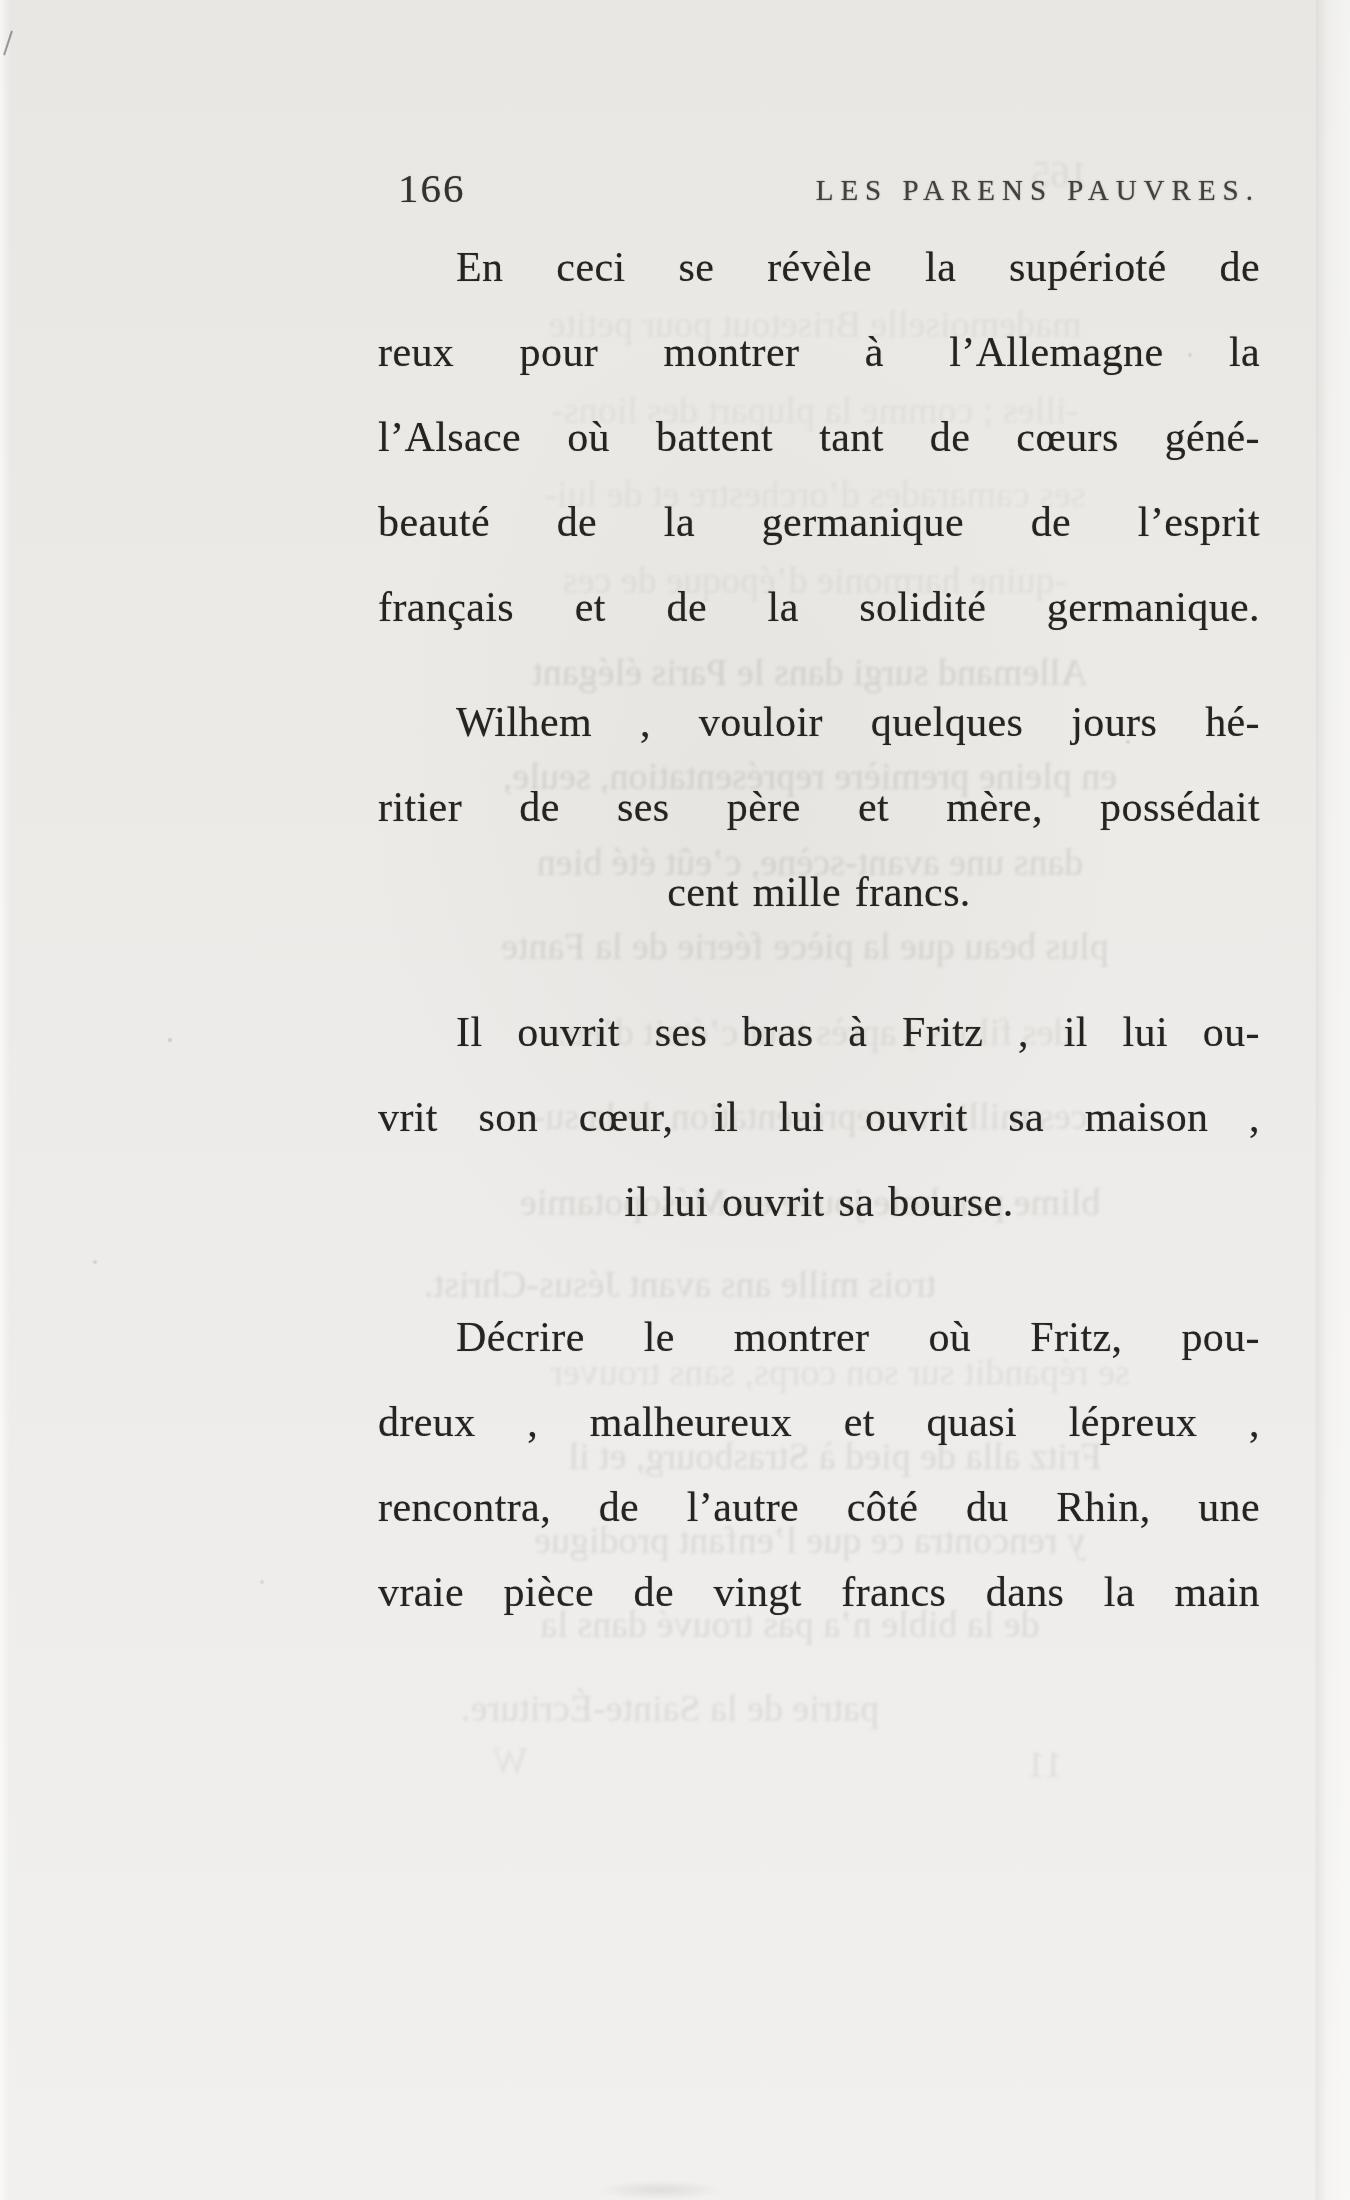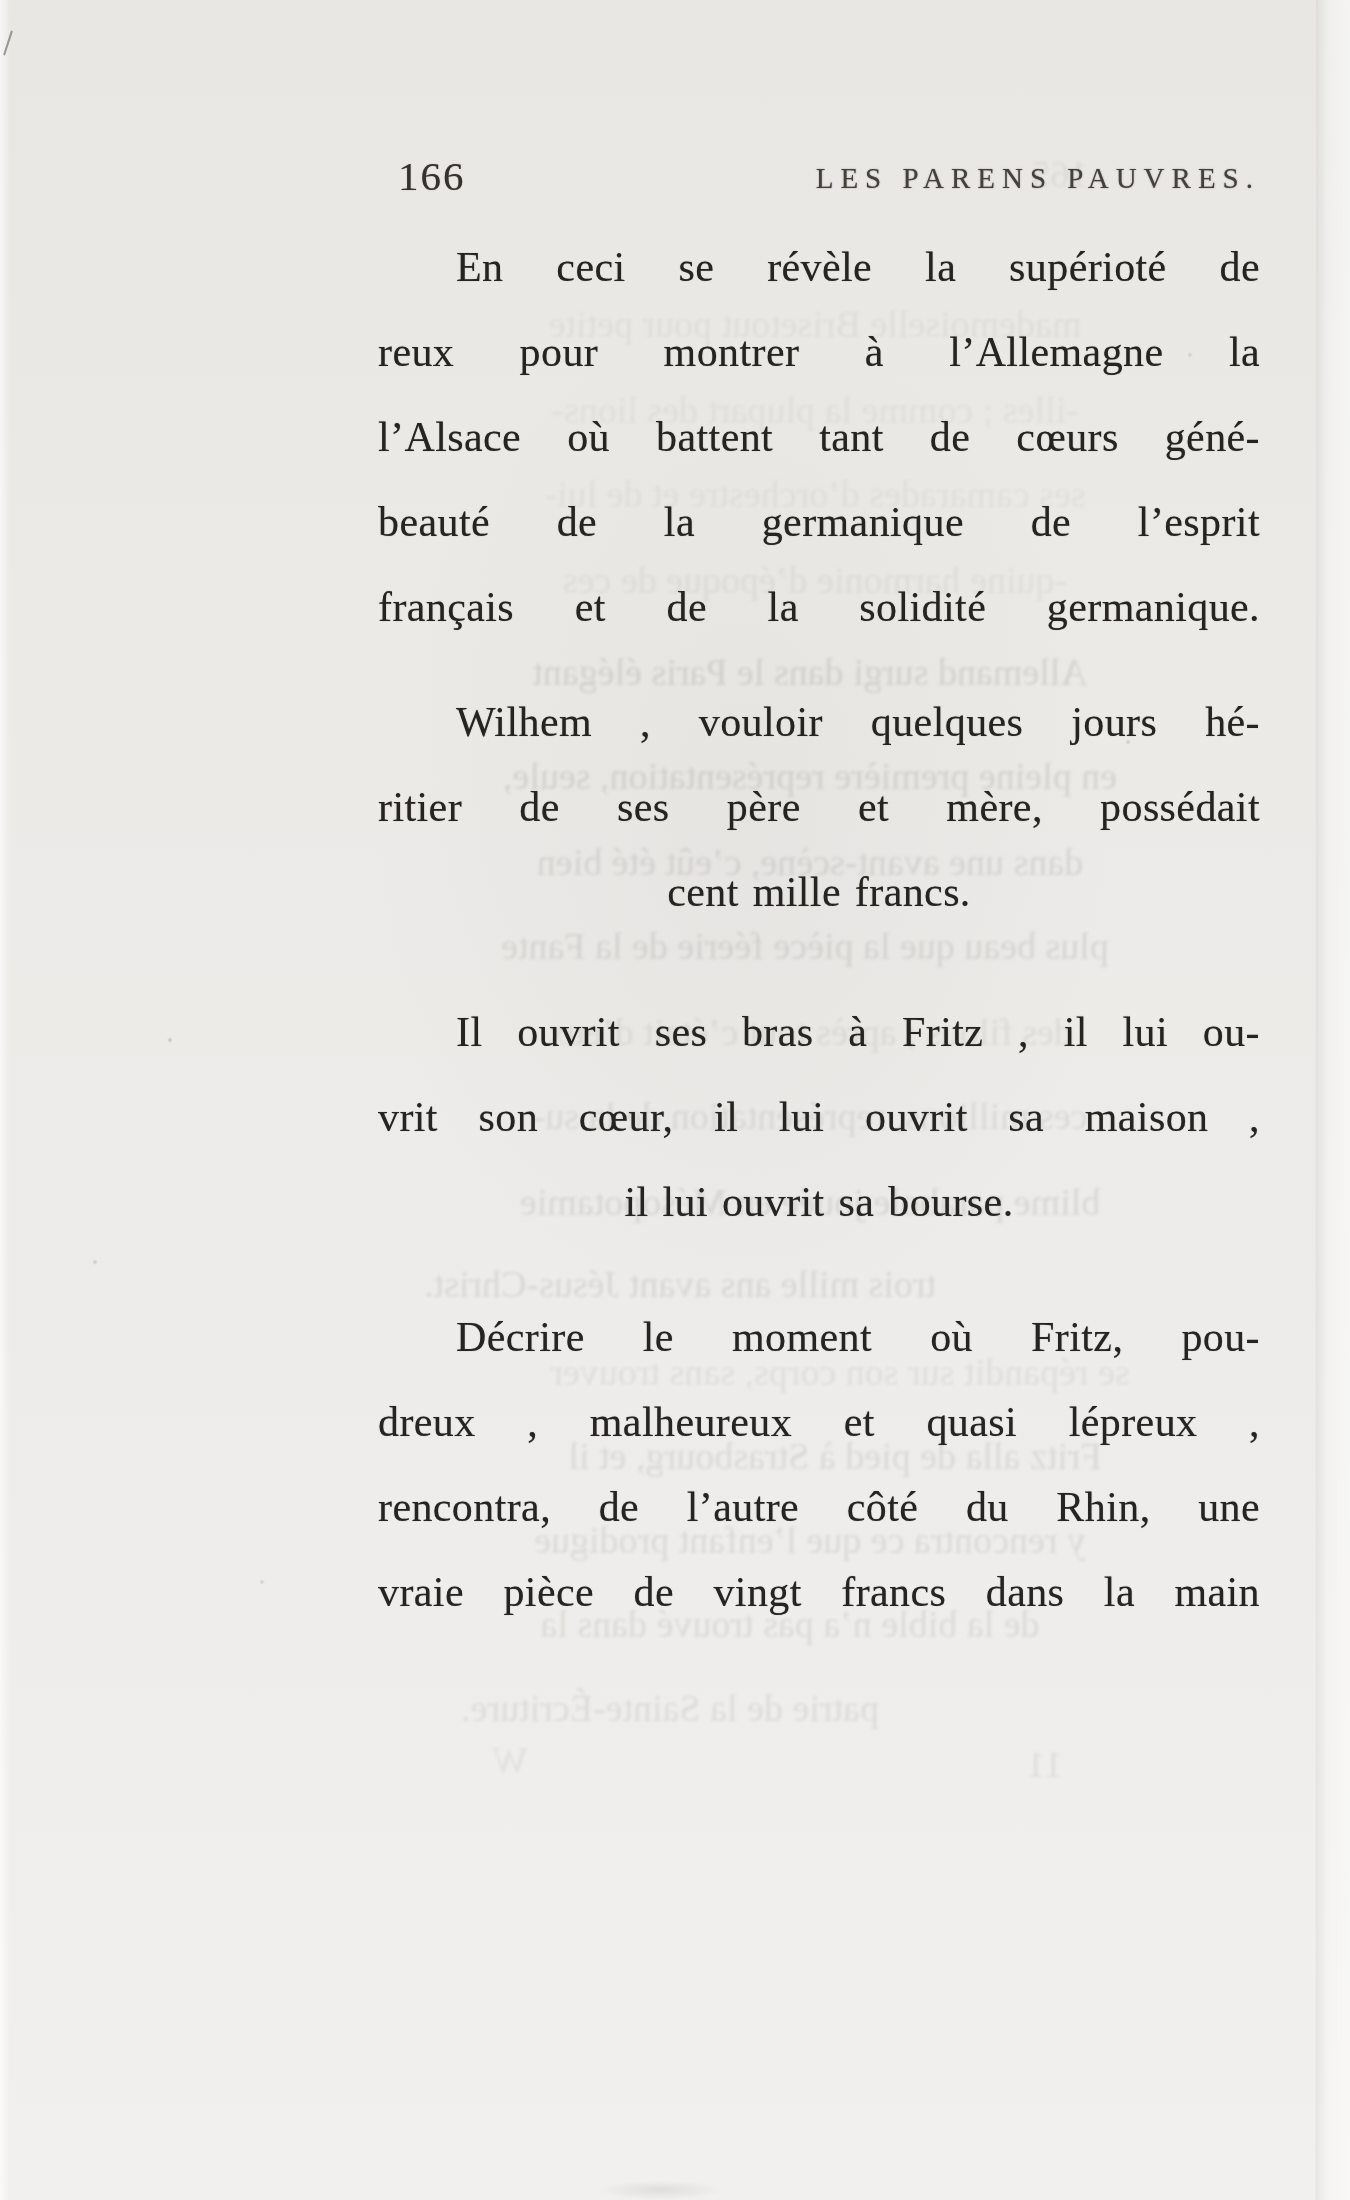--- a/index.html
+++ b/index.html
@@ -27,21 +27,21 @@
   }
   .edge-left {
     position:absolute; top:0; left:0; width:10px; height:100%;
     background:linear-gradient(90deg, rgba(255,255,255,0.65), rgba(255,255,255,0));
   }
   .scratch {
     position:absolute; left:7px; top:30px; width:2px; height:26px;
     background:rgba(50,48,44,0.45); transform:rotate(18deg); border-radius:1px;
   }
   
-  .header { position:absolute; top:144px; left:0; width:100%; height:64px; }
+  .header { position:absolute; top:156px; left:0; width:100%; height:64px; }
   .page-number {
     position:absolute; left:398px; top:0; height:64px; line-height:64px;
     font-size:41px; color:#35322c; letter-spacing:2px;
     text-shadow:0 0 1px rgba(53,50,44,0.55);
     filter:blur(0.4px);
   }
   .running-title {
     position:absolute; left:378px; width:882px; top:6px; height:56px; line-height:56px;
     text-align:right; font-size:29px; letter-spacing:7px; color:#44403a;
     text-shadow:0 0 1.5px rgba(68,64,58,0.6);
@@ -120,21 +120,21 @@
         <div class="line fill indent">Wilhem , vouloir quelques jours hé-</div>
         <div class="line fill">ritier de ses père et mère, possédait</div>
         <div class="line">cent mille francs.</div>
       </div>
       <div class="para">
         <div class="line fill indent">Il ouvrit ses bras à Fritz , il lui ou-</div>
         <div class="line fill">vrit son cœur, il lui ouvrit sa maison ,</div>
         <div class="line">il lui ouvrit sa bourse.</div>
       </div>
       <div class="para">
-        <div class="line fill indent">Décrire le moment où Fritz, pou-</div>
+        <div class="line fill indent">Décrire le montrer où Fritz, pou-</div>
         <div class="line fill">dreux , malheureux et quasi lépreux ,</div>
         <div class="line fill">rencontra, de l’autre côté du Rhin, une</div>
         <div class="line fill">vraie pièce de vingt francs dans la main</div>
       </div>
     </div>
 
   <div class="edge-left"></div>
   <div class="edge-right"></div>
   <div class="scratch"></div>
 

